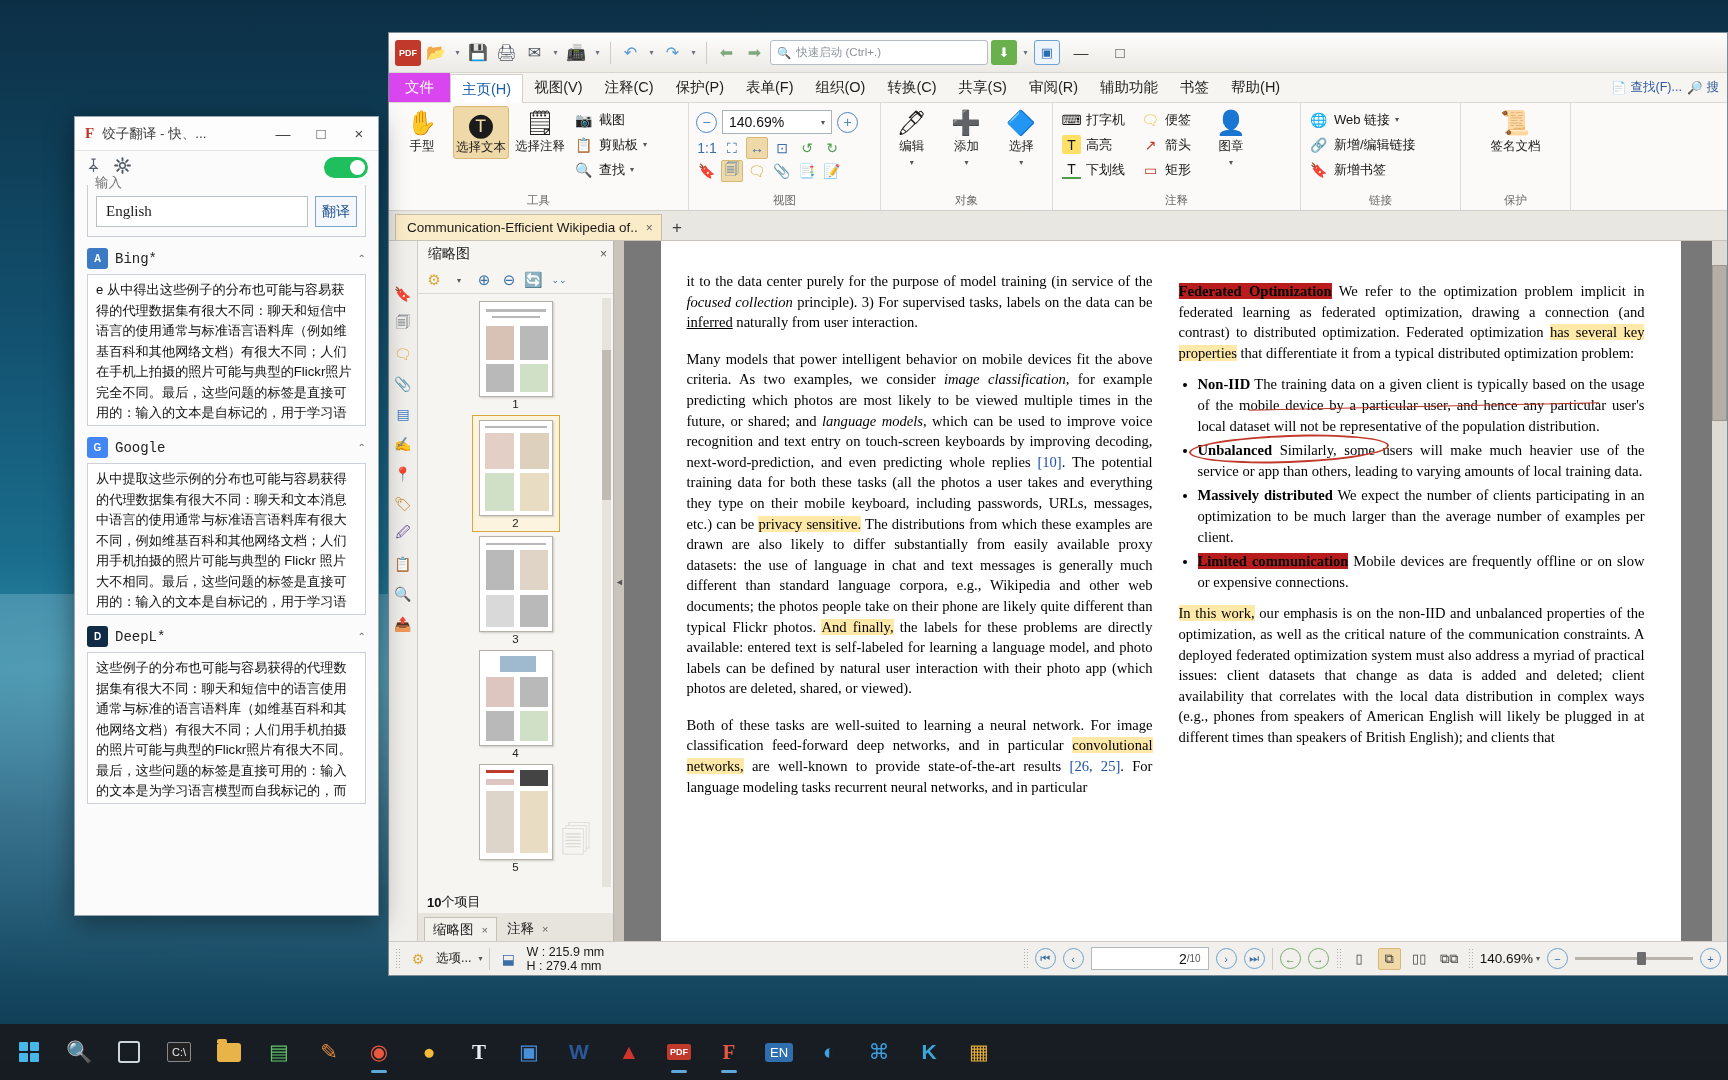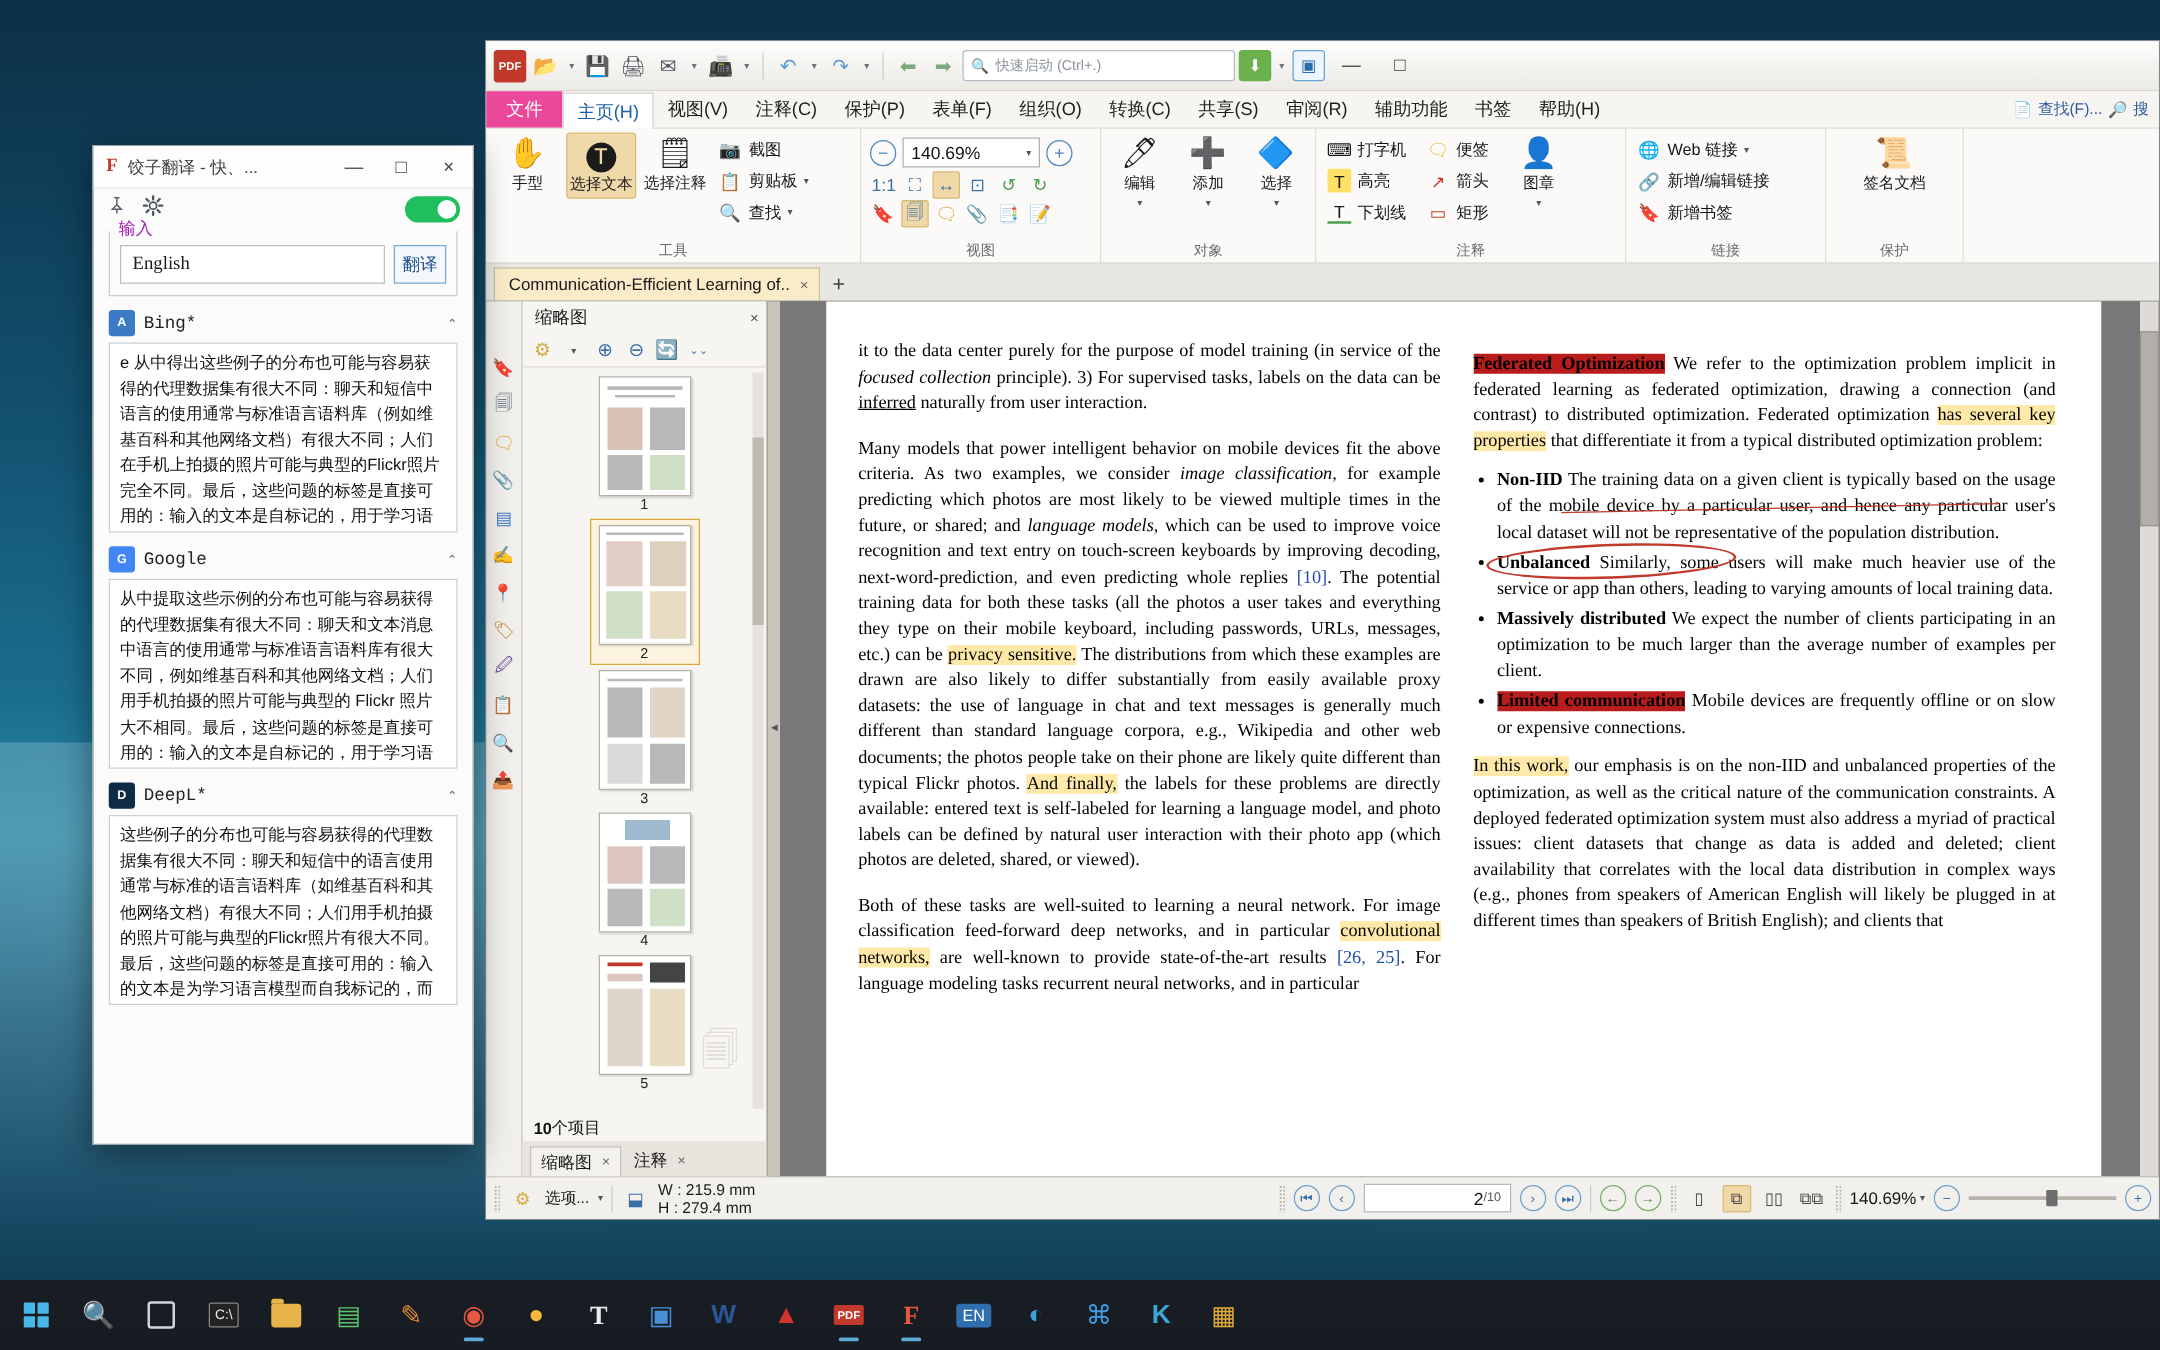--- a/index.html
+++ b/index.html
@@ -55,21 +55,21 @@
     display:flex; align-items:center; padding:0 4px 0 10px; gap:8px;
   }
   .tr-logo{ font-weight:bold; color:#c0392b; font-size:15px; font-family:"Liberation Serif",serif;}
   .tr-name{ flex:1; font-size:13.5px; color:#3c3c3c; white-space:nowrap; overflow:hidden;}
   .win-btn{ width:30px;height:30px;display:flex;align-items:center;justify-content:center;font-size:15px;color:#444;}
   #tr-tools{ height:32px; display:flex; align-items:center; padding:0 10px; gap:12px; }
   .tr-ic{ font-size:16px; color:#55606b; }
   .toggle{ margin-left:auto; width:44px;height:21px;border-radius:11px;background:#1fbf5e;position:relative;}
   .toggle::after{content:"";position:absolute;right:3px;top:3px;width:15px;height:15px;border-radius:50%;background:#fff;}
   .fieldset{ margin:2px 12px 0; border:1px solid #c9ced4; border-top:none; padding:0 8px 9px; position:relative;}
-  .fieldset > .legend{ position:absolute; top:-11px; left:2px; background:#fbfbfb; padding:0 5px; font-size:13.5px; color:#a21caf;}
+  .fieldset > .legend{ position:absolute; top:-11px; left:2px; background:#fbfbfb; padding:0 5px; font-size:13.5px; color:#737373;}
   .inrow{ display:flex; gap:7px; margin-top:11px; }
   .in-box{ flex:1; height:31px; border:1px solid #b9c0c7; background:#fff; display:flex; align-items:center;
            padding:0 9px; font-size:15px; color:#1a1a1a; font-family:"Liberation Serif",serif;}
   .btn-tr{ width:42px;height:31px;border:1px solid #7aa7d0;background:#f4f8fc;display:flex;align-items:center;
            justify-content:center;font-size:14px;color:#1c4e8a;}
   .prov{ margin:11px 12px 0; display:flex; align-items:center; gap:7px; }
   .prov-badge{ width:21px;height:21px;border-radius:3px;display:flex;align-items:center;justify-content:center;
                font-size:10px;font-weight:bold;color:#fff;}
   .pb-bing{background:#3b7ac4;}
   .pb-google{background:#4285f4;}
@@ -100,21 +100,21 @@
             display:flex;align-items:center;padding:0 6px;gap:5px;font-size:11.5px;color:#8b949d;}
   .qgreen{ width:26px;height:25px;background:#6ab04c;border-radius:3px;display:flex;align-items:center;
            justify-content:center;color:#fff;font-size:13px;}
   .qblue{ width:26px;height:25px;border:1px solid #6aa2d8;border-radius:3px;display:flex;align-items:center;
           justify-content:center;color:#2a6cb0;font-size:13px;background:#eef5fc;}
   .wbtn{ width:36px;height:30px;display:flex;align-items:center;justify-content:center;font-size:15px;color:#3a3a3a;}
 
   
   #menubar{ height:30px; background:#f7f5f1; display:flex; align-items:stretch;
             border-bottom:1px solid #dcd8d1; font-size:14.5px; }
-  .mfile{ background:#ec4899;color:#fff;padding:0 16px;display:flex;align-items:center;font-size:14.5px;}
+  .mfile{ background:#d946ef;color:#fff;padding:0 16px;display:flex;align-items:center;font-size:14.5px;}
   .mi{ padding:0 11px; display:flex;align-items:center; color:#1e1e1e; white-space:nowrap;}
   .mi.active{ background:#fff; border:1px solid #d4d0c9; border-bottom:none; color:#1a5fa8;
               position:relative; top:1px; }
   #menubar .right-ic{ margin-left:auto; display:flex; align-items:center; gap:5px; padding-right:8px;}
   .mr{ display:flex;align-items:center;gap:4px;font-size:12.5px;color:#2d5a9e;}
 
   
   #ribbon{ height:108px; background:#fbfaf8; border-bottom:1px solid #d4d0c9; display:flex; }
   .rgroup{ display:flex; flex-direction:column; border-right:1px solid #e1ddd6; position:relative; padding:3px 5px 0;}
   .rglabel{ position:absolute; bottom:2px; left:0; right:0; text-align:center; font-size:11.5px; color:#6b6b6b;}
@@ -500,21 +500,21 @@
           <span class="bigico">📜</span>
           <span>签名文档</span>
         </div>
       </div>
       <div class="rglabel">保护</div>
     </div>
   </div>
 
   <div id="tabstrip">
     <div class="dtab">
-      <span>Communication-Efficient Learning of..</span>
+      <span>Communication-Efficient Wikipedia of..</span>
       <span class="x">×</span>
     </div>
     <span class="tabplus">+</span>
   </div>
 
   <div id="work">
 
     <div id="rail">
       <span class="rail-ic" style="color:#3b7ac4;">🔖</span>
       <span class="rail-ic">🗐</span>

